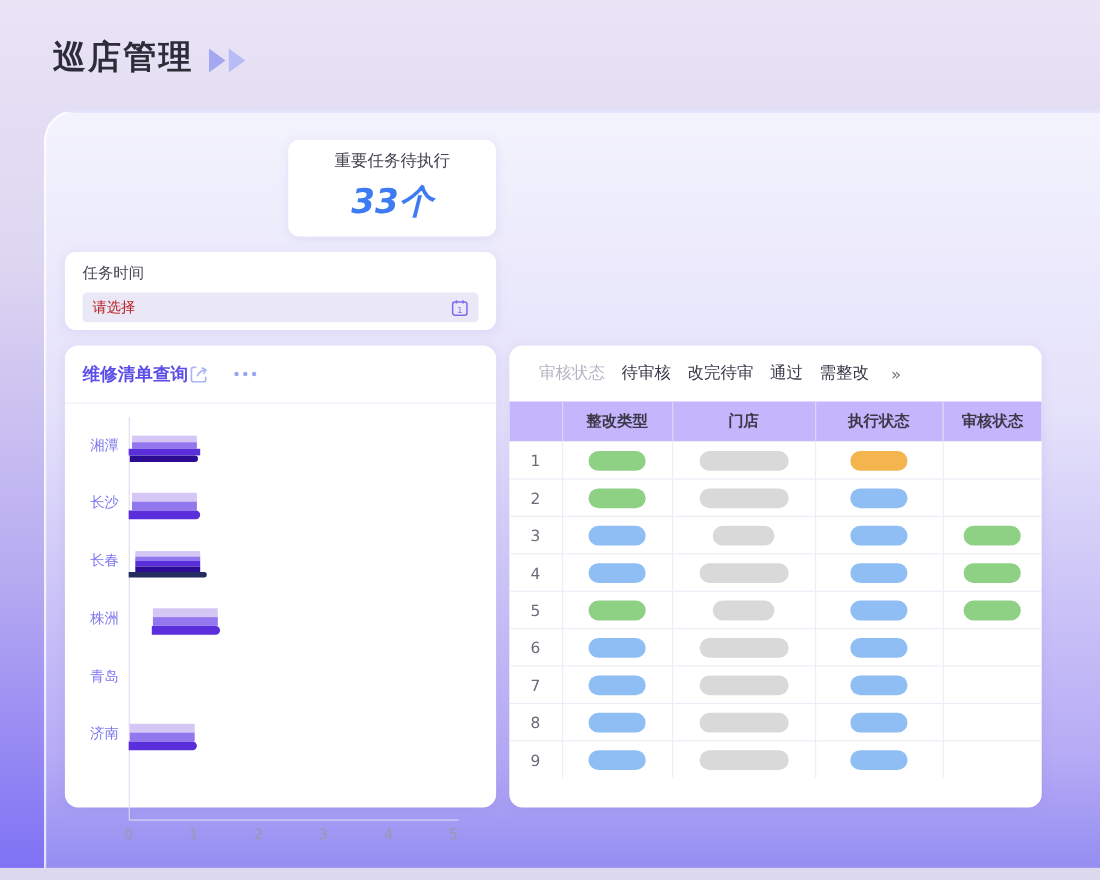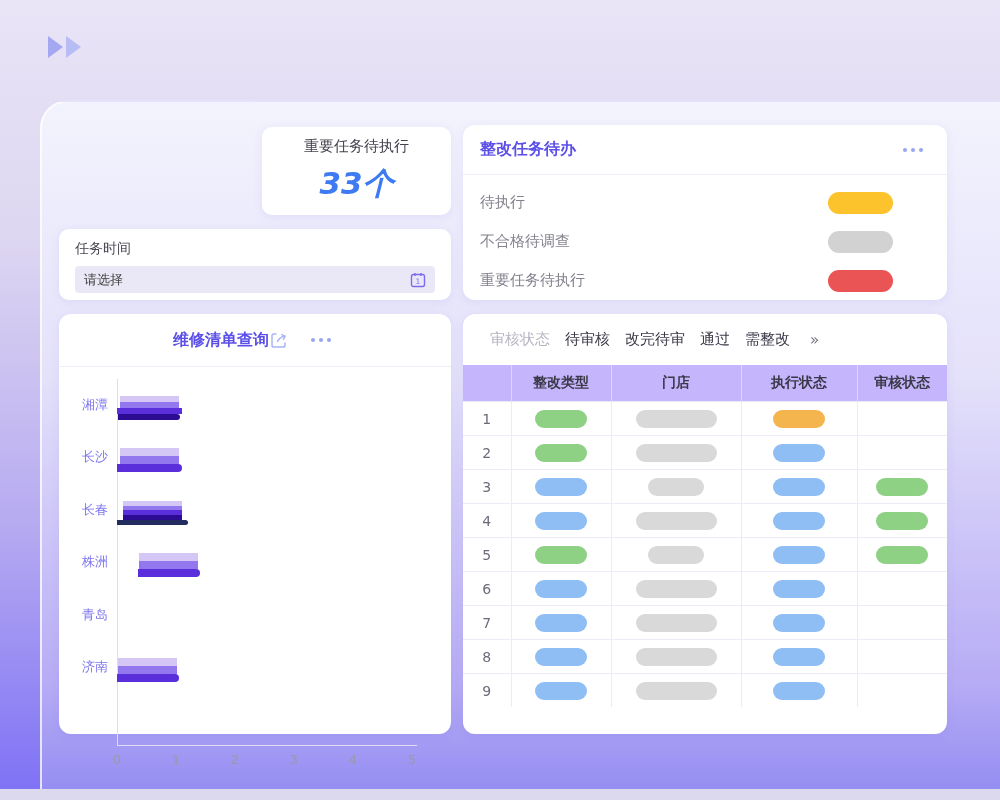--- a/index.html
+++ b/index.html
@@ -27,25 +27,25 @@
   .stat-card { left:17px; top:25px; width:189px; height:88px; border-radius:10px;
     display:flex; flex-direction:column; align-items:center; justify-content:center; gap:7px; }
   .stat-card.second { left:220px; }
   .stat-label { font-size:15px; color:#45434f; }
   .stat-value { font-size:31px; font-weight:700; font-style:italic; color:#3e7bf2; }
   
   .time-card { left:17px; top:127px; width:392px; height:71px; border-radius:10px; padding:11px 16px; }
   .time-label { font-size:14px; color:#4a4854; }
   .time-input { margin-top:8px; height:27px; background:#eae8f6; border-radius:4px;
     display:flex; align-items:center; justify-content:space-between; padding:0 9px; cursor:pointer; }
-  .time-placeholder { font-size:13px; color:#404040; }
+  .time-placeholder { font-size:13px; color:#b91c1c; }
   .cal-icon { width:16px; height:16px; }
   
   .chart-card { left:17px; top:212px; width:392px; height:420px; }
-  .card-head { display:flex; align-items:center; justify-content:center;
+  .card-head { display:flex; align-items:center; justify-content:flex-start;
     height:53px; padding:0 22px 0 16px; border-bottom:1px solid #efedf9; }
   .card-title { font-size:16px; font-weight:700; color:#5b4fe8; }
   .head-icons { display:flex; align-items:center; gap:22px; }
   .dots { display:flex; gap:4px; }
   .dots i { width:4px; height:4px; border-radius:50%; background:#98a5f3; }
   .chart-area { position:relative; width:100%; height:366px; }
   .axis-y { position:absolute; left:58px; top:12px; width:1px; height:366px; background:#dedbf3; }
   .axis-x { position:absolute; left:58px; top:378px; width:300px; height:1px; background:#dedbf3; }
   .bar-row { position:absolute; left:0; height:24px; display:flex; align-items:center;flex-direction:column; }
   .bar-label { position:absolute; right:calc(100% + 9px); font-size:13px; color:#7d76ee; white-space:nowrap; }
@@ -80,20 +80,21 @@
   .pill { display:inline-block; height:18px; border-radius:9px; vertical-align:middle; }
   .pill.sm { width:52px; } .pill.wide { width:81px; } .pill.narrow { width:56px; }
   svg { display:block; }
 </style>
 </head>
 <body>
 
 <div class="page">
 
   <div class="page-header">
+    <div class="page-title">巡店管理</div>
     <div class="play-icons">
       <span class="tri tri1"></span>
       <span class="tri tri2"></span>
     </div>
   </div>
 
   <div class="panel">
 
 
     <div class="card stat-card second">
@@ -181,44 +182,20 @@
             <span class="tick" style="left: 58px;">0</span>
             <span class="tick" style="left: 117px;">1</span>
             <span class="tick" style="left: 176px;">2</span>
             <span class="tick" style="left: 235px;">3</span>
             <span class="tick" style="left: 294px;">4</span>
             <span class="tick" style="left: 353px;">5</span>
           </div>
       </div>
     </div>
 
-    <div class="card todo-card">
-      <div class="todo-head">
-        <div class="card-title">整改任务待办</div>
-        <span class="dots">
-            <i></i>
-            <i></i>
-            <i></i>
-          </span>
-      </div>
-      <div class="todo-body" id="todo-body">
-          <div class="todo-row">
-            <span class="todo-label">待执行</span>
-            <span class="todo-pill" style="background: rgb(252, 195, 45);"></span>
-          </div>
-          <div class="todo-row">
-            <span class="todo-label">不合格待调查</span>
-            <span class="todo-pill" style="background: rgb(210, 210, 210);"></span>
-          </div>
-          <div class="todo-row">
-            <span class="todo-label">重要任务待执行</span>
-            <span class="todo-pill" style="background: rgb(234, 84, 85);"></span>
-          </div>
-        </div>
-    </div>
 
     <div class="card table-card">
       <div class="filter-row">
         <span class="filter-label">审核状态</span>
         <span id="filter-tabs" style="display:flex;gap:15px;">
             <span class="filter-tab">待审核</span>
             <span class="filter-tab">改完待审</span>
             <span class="filter-tab">通过</span>
             <span class="filter-tab">需整改</span>
           </span>

